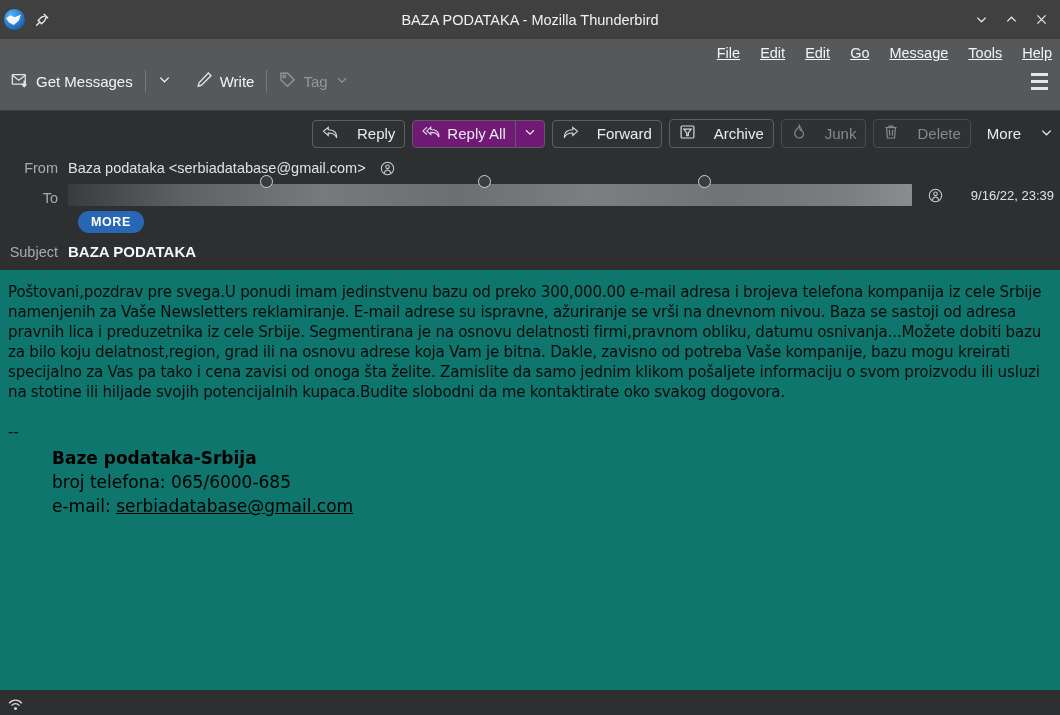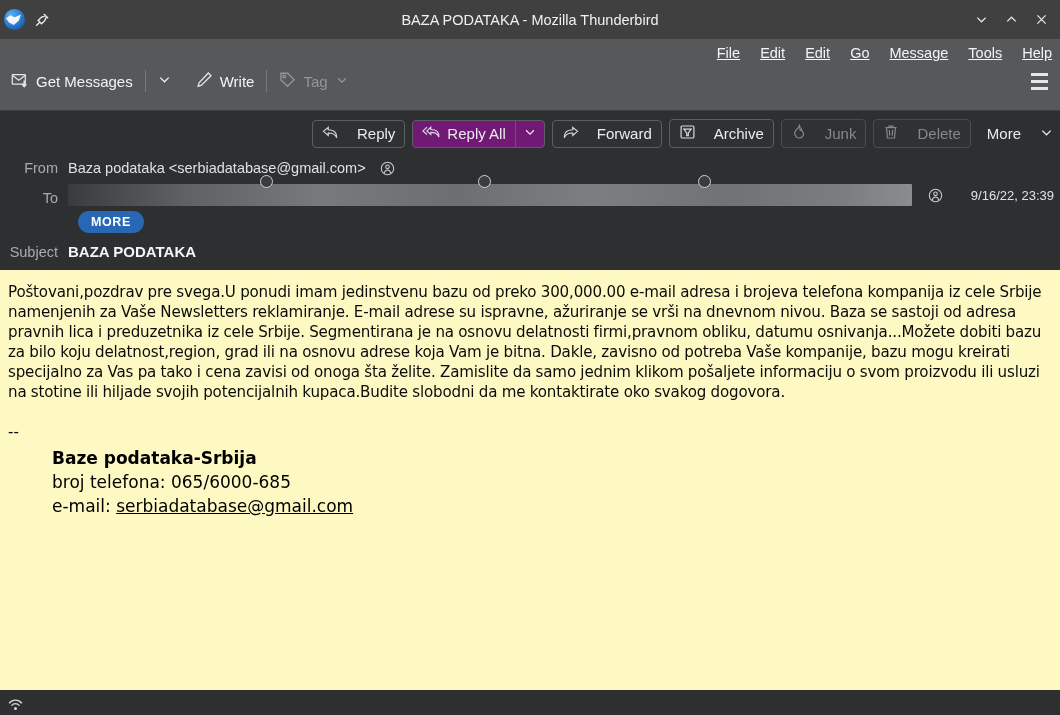--- a/index.html
+++ b/index.html
@@ -259,21 +259,21 @@
     color: #ffffff;
     font-size: 12.5px;
     font-weight: bold;
     letter-spacing: 0.6px;
     border-radius: 11px;
     padding: 4px 13px;
   }
 
   
   #msgbody {
-    background: #fef9c3;
+    background: #0f766e;
     height: 430px;
     padding: 12px 8px 0 8px;
     overflow: hidden;
   }
   #body-para {
     font-family: "DejaVu Sans", sans-serif;
     font-size: 15.1px;
     line-height: 20px;
     color: #0b0b0b;
     letter-spacing: -0.18px;

